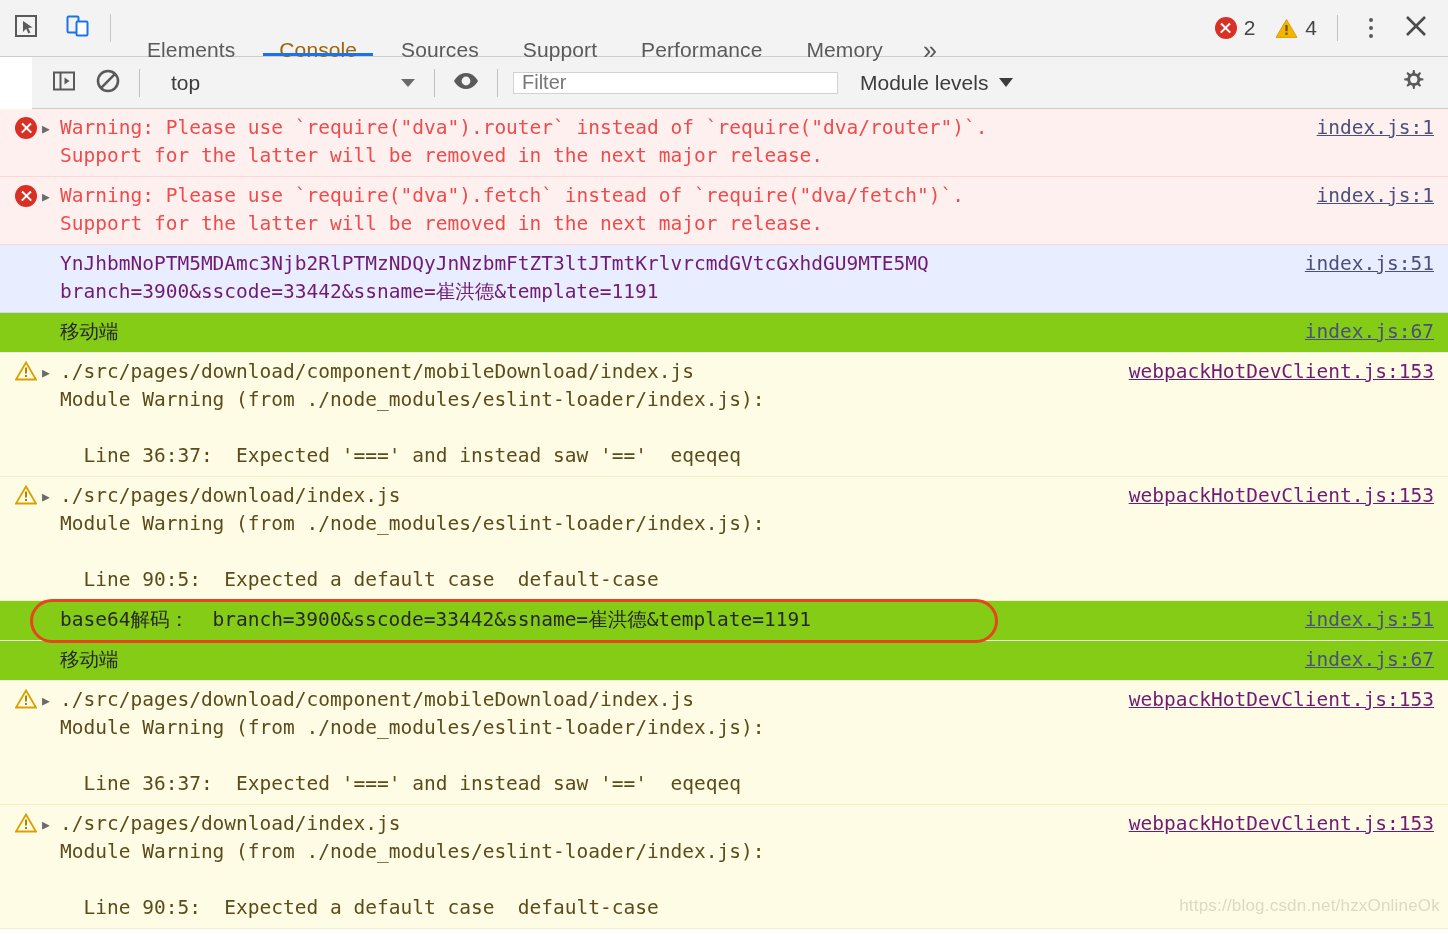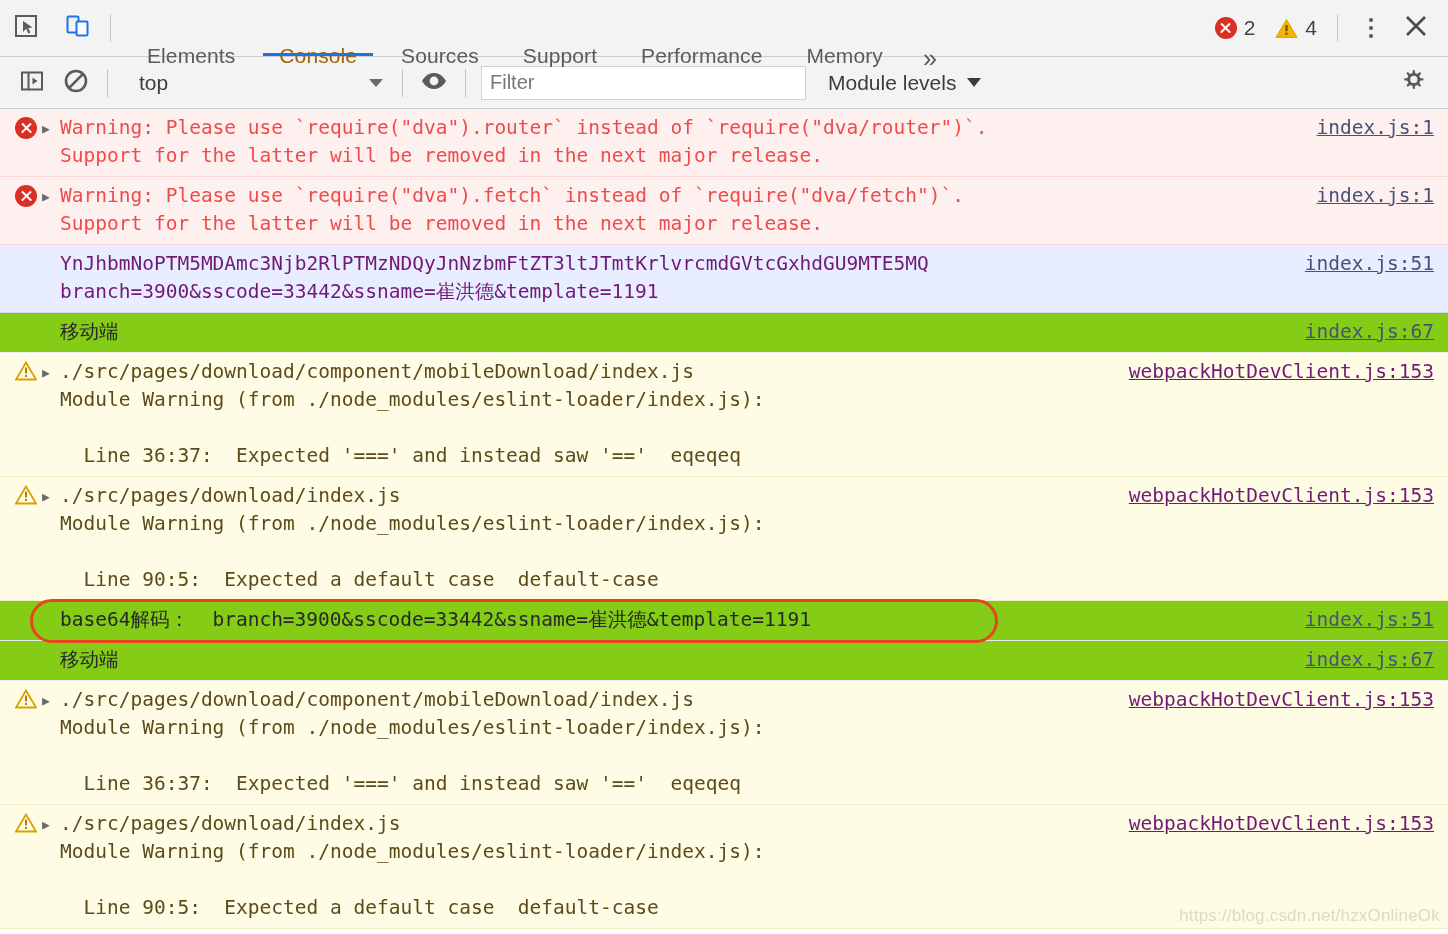--- a/index.html
+++ b/index.html
@@ -44,20 +44,21 @@
     margin: 14px 6px 14px 6px;
   }
   .tabs {
     display: flex;
     align-items: stretch;
     margin-left: 8px;
   }
   .tab {
     padding: 0 22px;
     display: flex;
+    align-items: center;
     font-size: 21px;
     color: #5a5a5a;
     cursor: pointer;
     white-space: nowrap;
     position: relative;
     letter-spacing: .1px;
     margin-top: 44px;
   }
   .tab.active {
     color: #a16207;
@@ -112,20 +113,21 @@
 
   
   .ctoolbar {
     height: 52px;
     min-height: 52px;
     background: #f3f3f3;
     border-bottom: 1px solid #cdcdcd;
     display: flex;
     align-items: center;
     padding-left: 10px;
+    margin-left: 32px;
   }
   .ct-icon {
     width: 44px; height: 40px;
     display: flex; align-items: center; justify-content: center;
     cursor: pointer;
   }
   .ctx-select {
     display: flex;
     align-items: center;
     width: 272px;
@@ -143,21 +145,21 @@
     width: 0; height: 0;
     border-left: 7px solid transparent;
     border-right: 7px solid transparent;
     border-top: 8px solid #6a6a6a;
   }
   .ct-div {
     width: 1px; height: 28px; background: #c2c2c2; margin: 0 9px;
   }
   .filter-input {
     width: 325px;
-    height: 34px;
+    height: 22px;
     background: #ffffff;
     border: 1px solid #d2d2d2;
     font-family: "Liberation Sans", sans-serif;
     font-size: 20px;
     color: #202020;
     padding: 7px 8px;
     margin-left: 6px;
   }
   .filter-input::placeholder { color: #767676; }
   .levels {
@@ -288,21 +290,21 @@
     left: 4.5px; top: 10px;
     width: 13px; height: 2.4px;
     background: #fff;
   }
   .ico-err::before { transform: rotate(45deg); }
   .ico-err::after  { transform: rotate(-45deg); }
 
   .watermark {
     position: absolute;
     right: 8px;
-    bottom: 8px;
+    bottom: 18px;
     font-size: 17px;
     color: #ddd9c3;
     font-family: "Liberation Sans", sans-serif;
     letter-spacing: .2px;
     z-index: 25;
     pointer-events: none;
   }
 </style>
 </head>
 <body>

